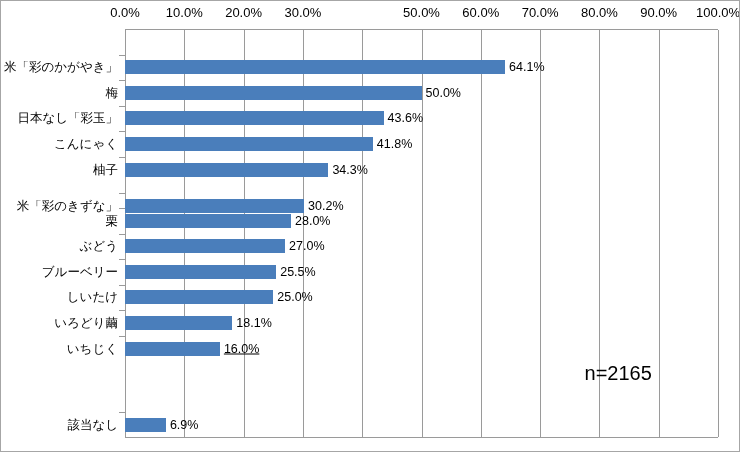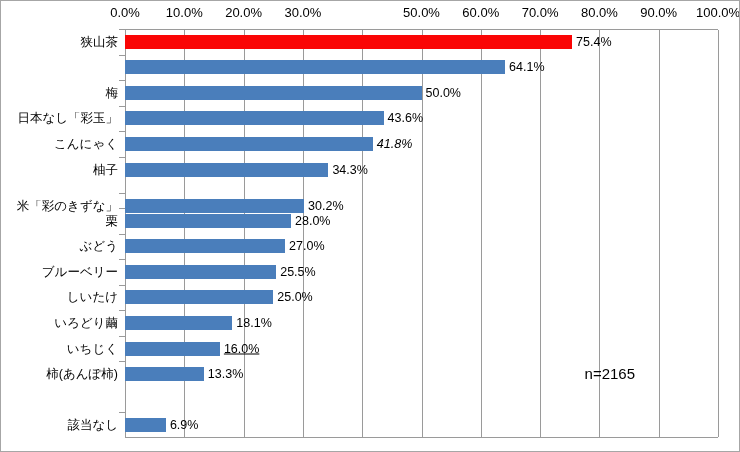--- a/index.html
+++ b/index.html
@@ -111,21 +111,21 @@
     transform: translateY(-50%);
     font-size: 12.5px;
     color: #000000;
     white-space: nowrap;
     line-height: 15px;
   }
 
   
   #sample-size-note {
     position: absolute;
-    font-size: 15px;
+    font-size: 20px;
     color: #000000;
     white-space: nowrap;
     line-height: 17px;
   }
 </style>
 </head>
 <body>
 
 <div id="chart-frame">
 
@@ -151,48 +151,43 @@
       <div class="gridline" style="left: 237px;"></div>
       <div class="gridline" style="left: 297px;"></div>
       <div class="gridline" style="left: 356px;"></div>
       <div class="gridline" style="left: 415px;"></div>
       <div class="gridline" style="left: 474px;"></div>
       <div class="gridline" style="left: 534px;"></div>
       <div class="gridline" style="left: 593px;"></div>
     </div>
 
   <div id="rows-layer">
-      <div class="cat-row" style="top: 0px; height: 25.5625px;">
-        <div class="tick-mark"></div>
-        <div class="cat-label">狭山茶</div>
-        <div class="bar highlight" style="width: 447.122px;"></div>
-        <div class="bar-value" style="left: 575.122px;">75.4%</div>
-      </div>
       <div class="cat-row" style="top: 25.5625px; height: 25.5625px;">
         <div class="tick-mark"></div>
+        <div class="cat-label">米「彩のかがやき」</div>
         <div class="bar" style="width: 380.113px;"></div>
         <div class="bar-value" style="left: 508.113px;">64.1%</div>
       </div>
       <div class="cat-row" style="top: 51.125px; height: 25.5625px;">
         <div class="tick-mark"></div>
         <div class="cat-label">梅</div>
         <div class="bar" style="width: 296.5px;"></div>
         <div class="bar-value" style="left: 424.5px;">50.0%</div>
       </div>
       <div class="cat-row" style="top: 76.6875px; height: 25.5625px;">
         <div class="tick-mark"></div>
         <div class="cat-label">日本なし「彩玉」</div>
         <div class="bar" style="width: 258.548px;"></div>
         <div class="bar-value" style="left: 386.548px;">43.6%</div>
       </div>
       <div class="cat-row" style="top: 102.25px; height: 25.5625px;">
         <div class="tick-mark"></div>
         <div class="cat-label">こんにゃく</div>
         <div class="bar" style="width: 247.874px;"></div>
-        <div class="bar-value" style="left: 375.874px; font-style: italic;">41.8%</div>
+        <div class="bar-value" style="left: 375.874px;">41.8%</div>
       </div>
       <div class="cat-row" style="top: 127.812px; height: 25.5625px;">
         <div class="tick-mark"></div>
         <div class="cat-label">柚子</div>
         <div class="bar" style="width: 203.399px;"></div>
         <div class="bar-value" style="left: 331.399px;">34.3%</div>
       </div>
       <div class="cat-row" style="top: 164px; height: 25.5625px;">
         <div class="tick-mark"></div>
         <div class="cat-label">米「彩のきずな」</div>
@@ -228,26 +223,20 @@
         <div class="cat-label">いろどり繭</div>
         <div class="bar" style="width: 107.333px;"></div>
         <div class="bar-value" style="left: 235.333px;">18.1%</div>
       </div>
       <div class="cat-row" style="top: 306.75px; height: 25.5625px;">
         <div class="tick-mark"></div>
         <div class="cat-label">いちじく</div>
         <div class="bar" style="width: 94.88px;"></div>
         <div class="bar-value" style="left: 222.88px; text-decoration: underline;">16.0%</div>
       </div>
-      <div class="cat-row" style="top: 332.312px; height: 25.5625px;">
-        <div class="tick-mark"></div>
-        <div class="cat-label">柿(あんぽ柿)</div>
-        <div class="bar" style="width: 78.869px;"></div>
-        <div class="bar-value" style="left: 206.869px;">13.3%</div>
-      </div>
       <div class="cat-row" style="top: 383.438px; height: 25.5625px;">
         <div class="tick-mark"></div>
         <div class="cat-label">該当なし</div>
         <div class="bar" style="width: 40.917px;"></div>
         <div class="bar-value" style="left: 168.917px;">6.9%</div>
       </div>
     </div>
 
   <div id="sample-size-note" style="left: 583.575px; top: 364.094px;">n=2165</div>
 

